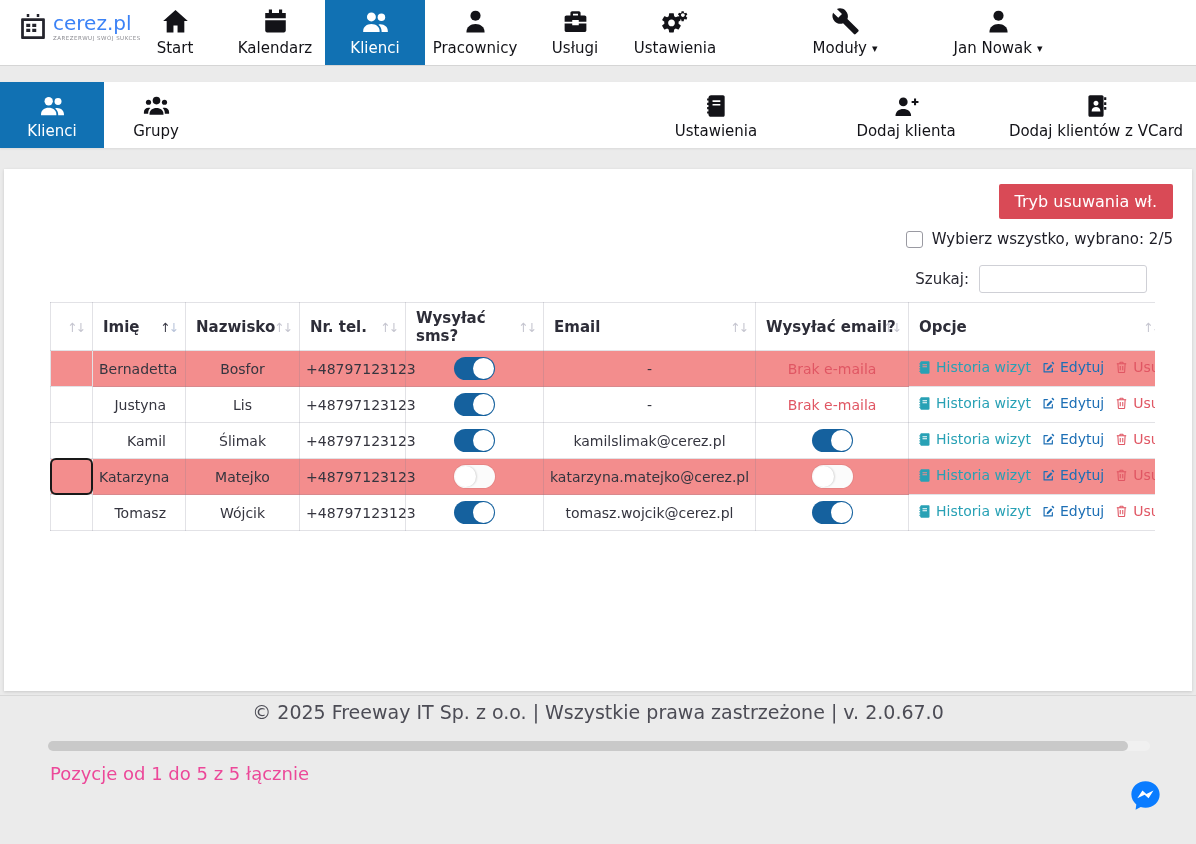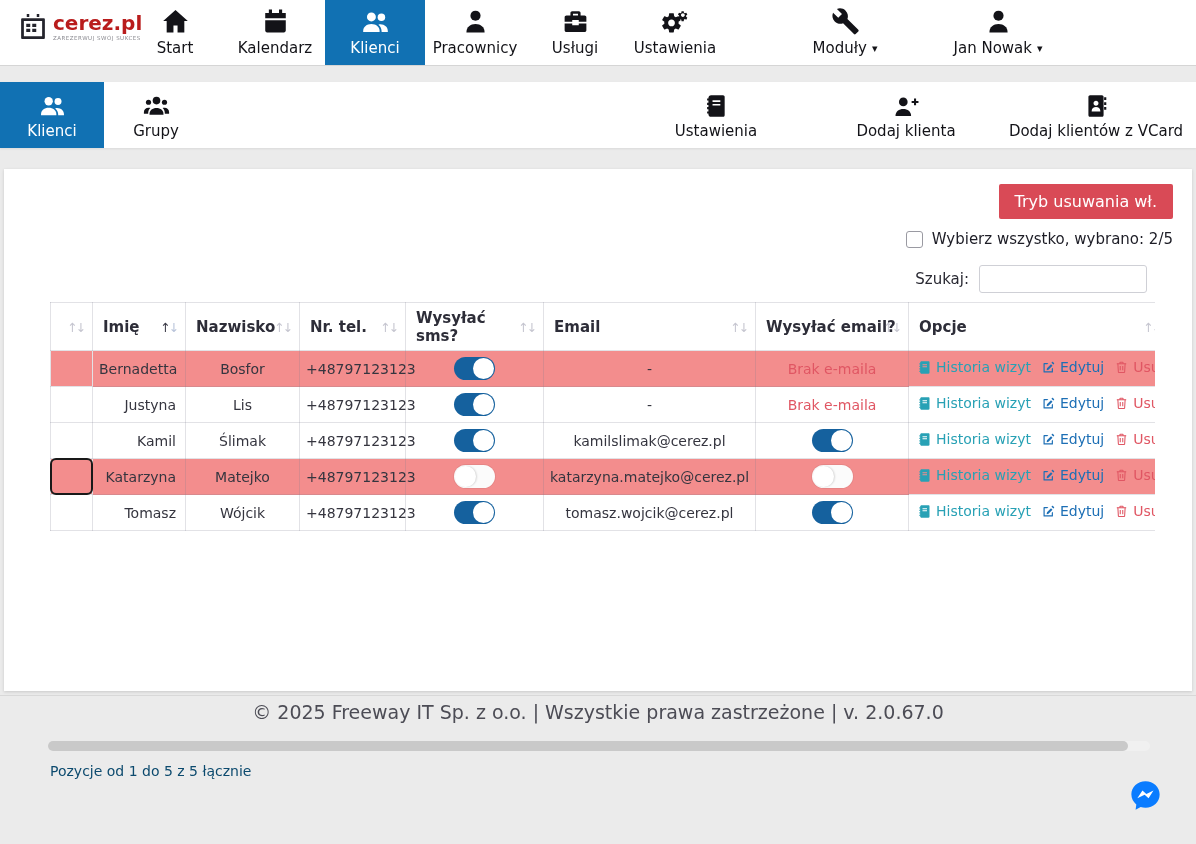--- a/index.html
+++ b/index.html
@@ -8,21 +8,21 @@
     font-family:"DejaVu Sans","Liberation Sans",sans-serif;color:#2e2e38;
     position:relative;
   }
   .icon{display:inline-flex;align-items:center;justify-content:center;}
   .icon svg{display:block;}
 
   
   .top-bar{height:65px;background:#fff;border-bottom:1px solid #d5d5d5;position:relative;}
   .brand{position:absolute;left:18px;top:12px;display:flex;align-items:flex-start;gap:5px;cursor:pointer;}
   .brand-icon svg{width:30px;height:30px;color:#24242c;}
-  .brand-name{font-size:20px;font-weight:700;color:#b91c1c;line-height:22px;}
+  .brand-name{font-size:20px;font-weight:400;color:#3b82f6;line-height:22px;}
   .brand-tagline{font-size:5.5px;color:#8a8a90;letter-spacing:.5px;margin-top:1px;}
   .top-nav{position:absolute;left:125px;top:0;height:65px;display:flex;}
   .tn-item{width:100px;height:65px;box-sizing:border-box;display:flex;flex-direction:column;align-items:center;justify-content:flex-end;padding-bottom:8px;cursor:pointer;color:#131318;}
   .tn-item .icon svg{width:29px;height:29px;margin-bottom:3px;}
   .tn-label{font-size:15px;display:flex;align-items:center;gap:5px;white-space:nowrap;}
   .tn-item.active{background:#1171b3;color:#fff;}
   .tn-item.tn-modules{width:120px;margin-left:60px;text-align:right;}
   .tn-item.tn-user{width:150px;margin-left:18px;}
   .caret{font-size:11px;line-height:1;}
 
@@ -55,39 +55,39 @@
   th,td{border:1px solid rgba(125,125,140,.22);box-sizing:border-box;}
   th{height:48px;background:#fff;font-size:15px;font-weight:700;color:#2d2d38;text-align:left;padding:0 10px;position:relative;}
   .sort{position:absolute;right:7px;top:50%;transform:translateY(-50%);font-size:12.5px;color:#c6c6d0;font-weight:400;}
   .sort i{font-style:normal;margin:0 -1px;}
   .sort.asc .s-up{color:#3a3a46;}
   .sort.asc .s-dn{color:#b9c4da;}
   td{height:36px;font-size:14px;color:#35353f;padding:0 6px;}
   tr.selected td{background:#f38d8d;}
   .c-sel{position:relative;}
   .focus-box{position:absolute;left:-1px;top:-1px;right:-1px;bottom:-1px;border:2px solid #191919;border-radius:6px;pointer-events:none;}
-  .c-first{text-align:right;padding-right:9px;}
+  .c-first{text-align:right;padding-right:19px;}
   .c-center{text-align:center;}
   .c-opts{text-align:left;padding-left:8px;white-space:nowrap;overflow:hidden;margin-left:28px;}
   .toggle{display:inline-block;width:41px;height:23px;border-radius:12px;position:relative;vertical-align:middle;cursor:pointer;}
   .toggle.on{background:#15619e;}
   .toggle.on::after{content:"";position:absolute;right:1px;top:1px;width:21px;height:21px;border-radius:50%;background:#fff;}
   .toggle.off{background:#fbfbfb;box-shadow:0 0 0 1px rgba(0,0,0,.05);}
   .toggle.off::after{content:"";position:absolute;left:1px;top:1px;width:21px;height:21px;border-radius:50%;background:#fff;box-shadow:1px 0 2px rgba(0,0,0,.15);}
   .no-email{color:#e05663;font-size:14px;}
   .lnk{display:inline-flex;align-items:center;gap:4px;margin-right:10px;font-size:14px;cursor:pointer;text-decoration:none;}
   .lnk .icon svg{width:15px;height:15px;}
   .lnk.teal{color:#28a1b5;}
   .lnk.blue{color:#1d6fb5;justify-content:flex-end;}
   .lnk.red{color:#e05663;}
 
   
   .hscroll{position:absolute;left:44px;top:572px;width:1102px;height:10px;background:#f0f0f0;border-radius:5px;}
   .hscroll-thumb{position:absolute;left:0;top:0;width:1080px;height:10px;background:#c9c9c9;border-radius:5px;cursor:grab;}
-  .pagination{position:absolute;left:46px;top:594px;font-size:14px;color:#0c4a6e;}
+  .pagination{position:absolute;left:46px;top:594px;font-size:18px;color:#ec4899;}
 
   
   .footer{margin-top:4px;height:33px;border-top:1px solid #d8d8d8;background:#ebebeb;
     text-align:center;line-height:33px;font-size:19px;color:#4c4c55;}
 
   
   .messenger{position:absolute;left:1128px;top:778px;width:35px;height:35px;cursor:pointer;z-index:10;}
   .messenger svg{width:35px;height:35px;}
 </style>
 </head>

